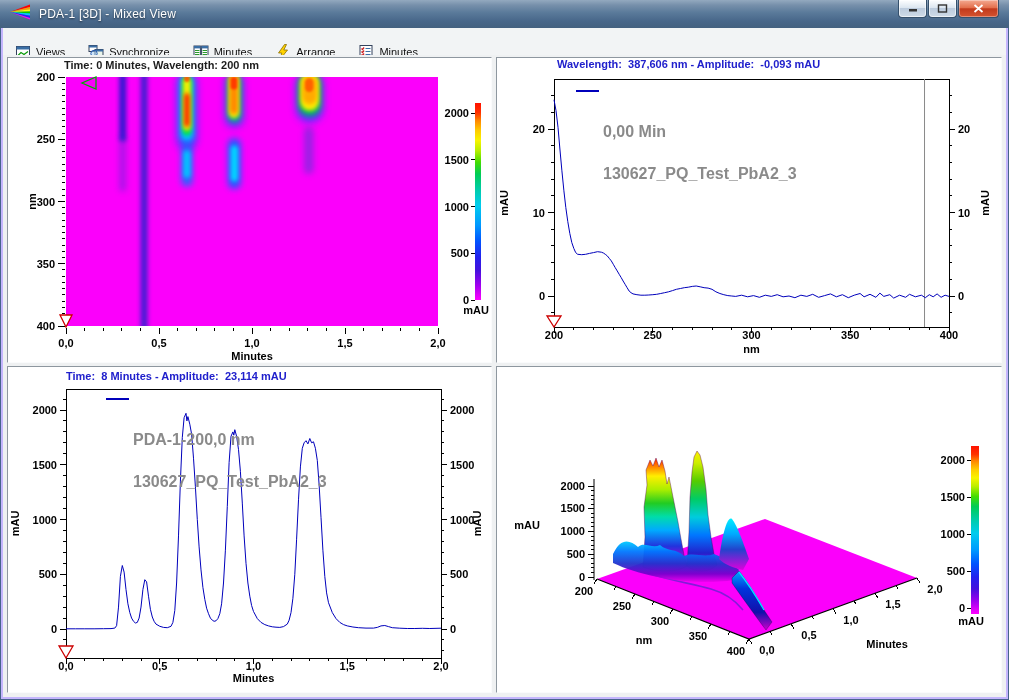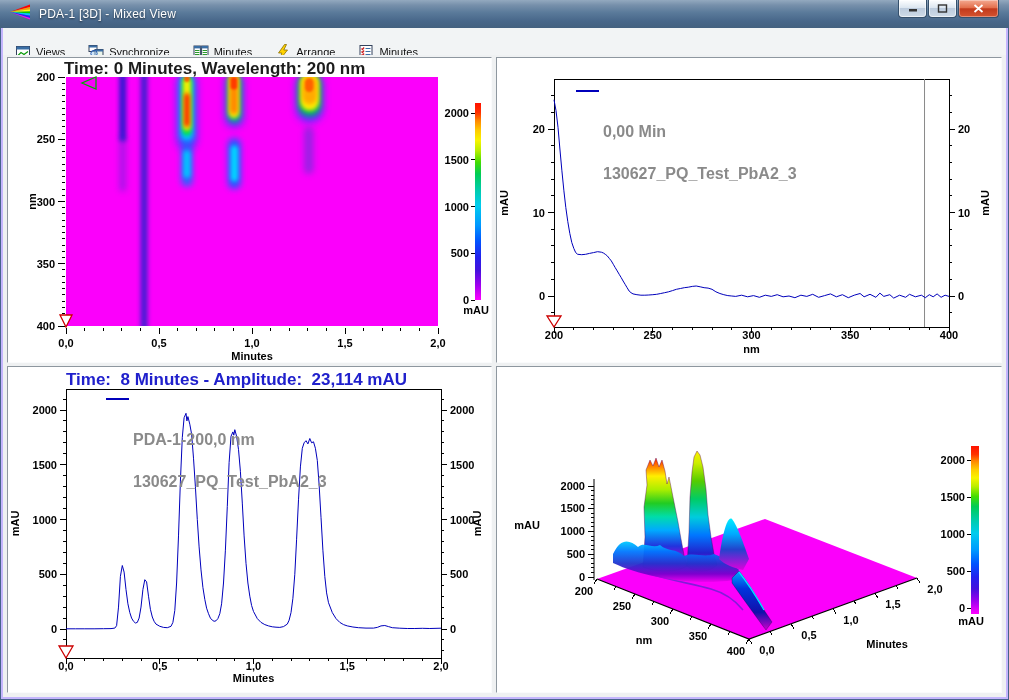--- a/index.html
+++ b/index.html
@@ -17,21 +17,21 @@
 .toolbar{position:absolute;top:28px;left:3px;right:3px;height:37px;background:#f2f4f5;border-bottom:1px solid #c2cdd8;
  display:flex;align-items:flex-end;padding-left:6px;gap:6px}
 .tbtn{display:flex;align-items:center;gap:5px;padding:3px 10px 3px 5px;font-size:11px;color:#111;border:1px solid transparent;border-radius:2px}
 .content{position:absolute;top:55px;left:3px;right:3px;bottom:3px;background:#eff1f2}
 .panel{position:absolute;background:#fff;border:1px solid;border-color:#8e979f #fafbfc #fafbfc #8e979f}
 #p1{left:4px;top:2px;width:485px;height:306px}
 #p2{left:493px;top:2px;width:506px;height:306px}
 #p3{left:4px;top:311px;width:485px;height:327px}
 #p4{left:493px;top:311px;width:506px;height:327px}
 .panel svg{position:absolute;left:0;top:0}
-.hdr{position:absolute;font-size:17px;font-weight:700;color:#2020cc;white-space:pre}
+.hdr{position:absolute;font-size:11px;font-weight:700;color:#2020cc;white-space:pre}
 .hdr.dark{color:#1c1c1c}
 .legend{position:absolute;font-size:16px;font-weight:700;color:#8a8a8a;line-height:14px;padding-left:27px;white-space:pre}
 .legend .sample{position:absolute;left:0;top:7px;width:23px;height:0;border-top:2px solid #0000bb}
 svg text{font-family:"Liberation Sans",sans-serif}
 </style>
 </head>
 <body>
 
 <div class="window">
   <div class="titlebar">
@@ -267,20 +267,21 @@
           <text x="461" y="199.25" font-size="11" font-weight="700" fill="#000" text-anchor="end">500</text>
           <line x1="463" y1="242" x2="467" y2="242" stroke="#000" shape-rendering="crispEdges"></line>
           <text x="461" y="246" font-size="11" font-weight="700" fill="#000" text-anchor="end">0</text>
           <text x="468" y="256" font-size="11" font-weight="700" fill="#000" text-anchor="middle">mAU</text>
           <polygon points="88,19 88,31 74,25" fill="none" stroke="#00aa00" stroke-width="1.3"></polygon>
           <polygon points="52,257 64,257 58,269" fill="#fff" stroke="#cc0000" stroke-width="1.3"></polygon>
         </svg>
     </div>
 
     <div class="panel" id="p2">
+      <div class="hdr" style="left:60px;top:0px">Wavelength:  387,606 nm - Amplitude:  -0,093 mAU</div>
       <svg id="svg2" width="506" height="306">
           <rect x="57" y="21" width="395" height="248" fill="none" stroke="#000" shape-rendering="crispEdges"></rect>
           <line x1="51" y1="238" x2="57" y2="238" stroke="#000" shape-rendering="crispEdges"></line>
           <line x1="452" y1="238" x2="458" y2="238" stroke="#000" shape-rendering="crispEdges"></line>
           <text x="48" y="242" font-size="11" font-weight="700" fill="#000" text-anchor="end">0</text>
           <text x="461" y="242" font-size="11" font-weight="700" fill="#000" text-anchor="start">0</text>
           <line x1="51" y1="154.5" x2="57" y2="154.5" stroke="#000" shape-rendering="crispEdges"></line>
           <line x1="452" y1="154.5" x2="458" y2="154.5" stroke="#000" shape-rendering="crispEdges"></line>
           <text x="48" y="158.5" font-size="11" font-weight="700" fill="#000" text-anchor="end">10</text>
           <text x="461" y="158.5" font-size="11" font-weight="700" fill="#000" text-anchor="start">10</text>

